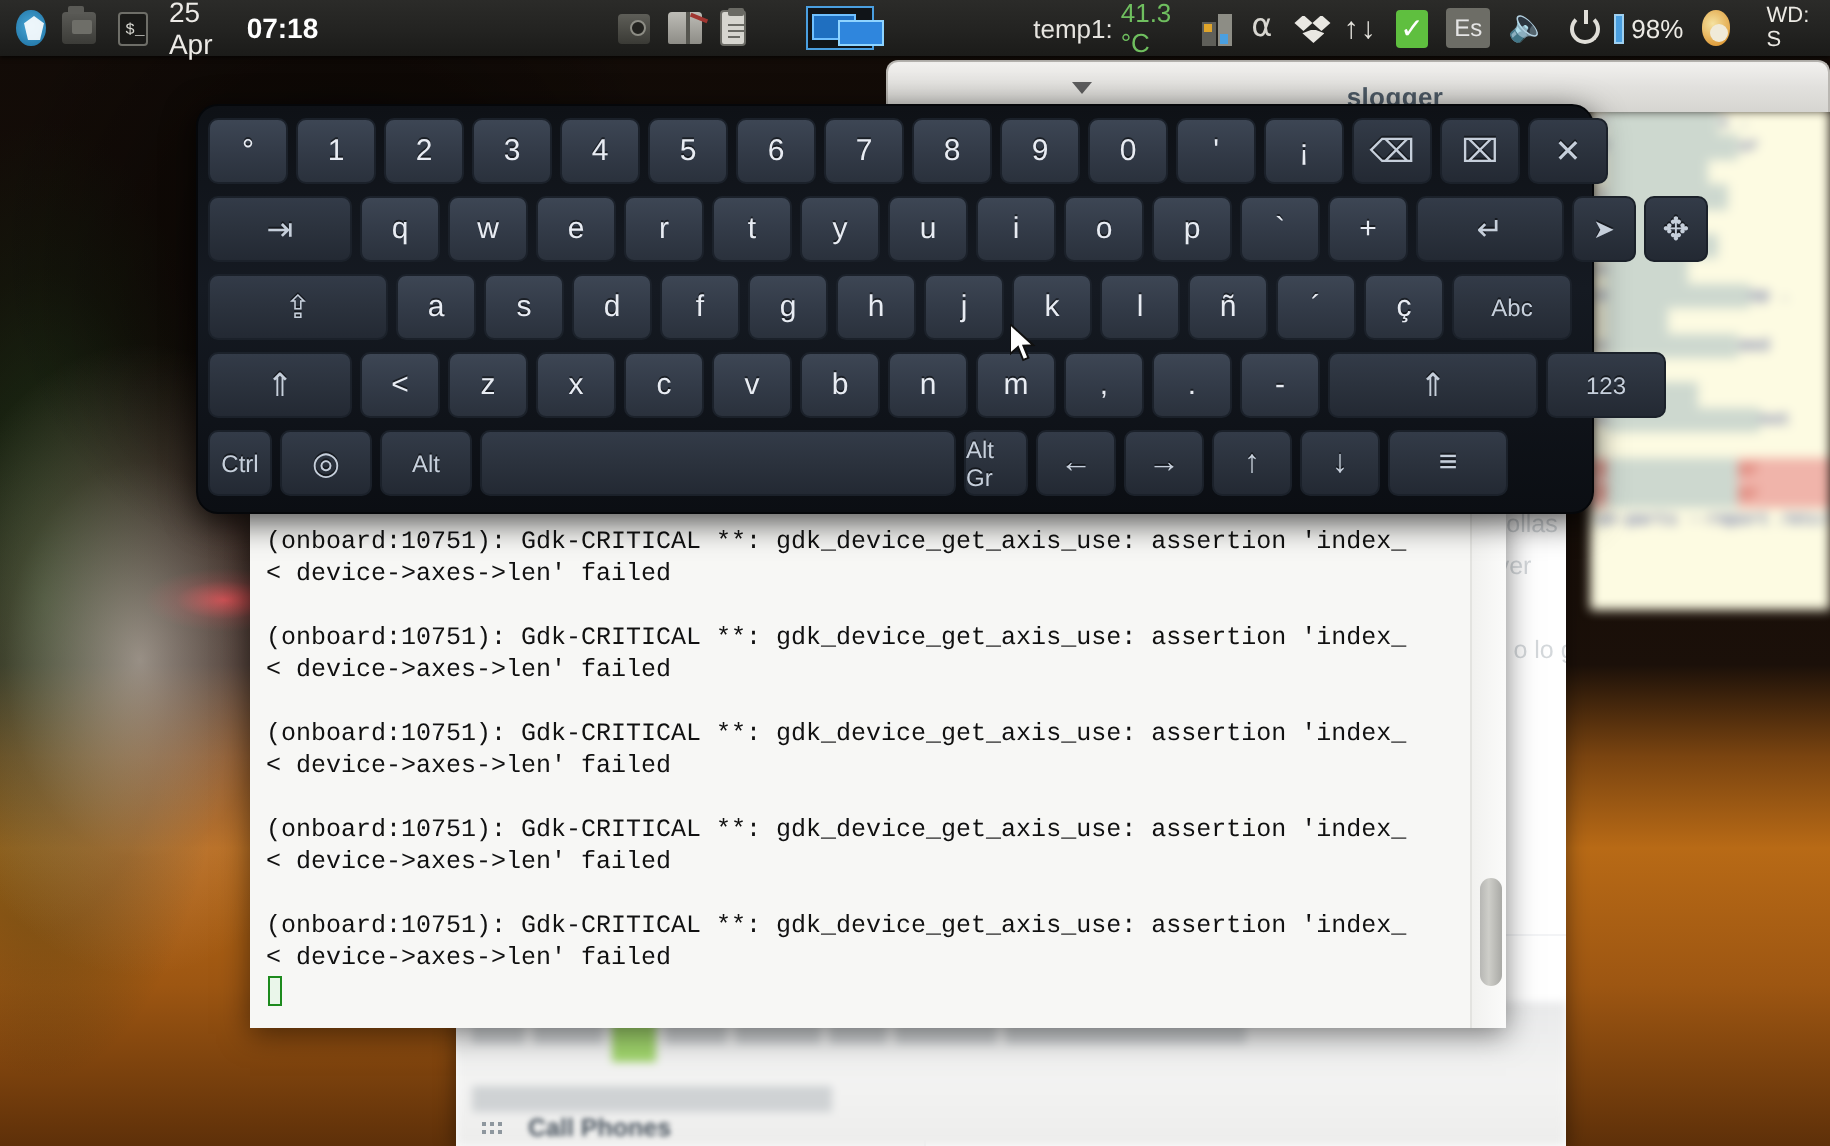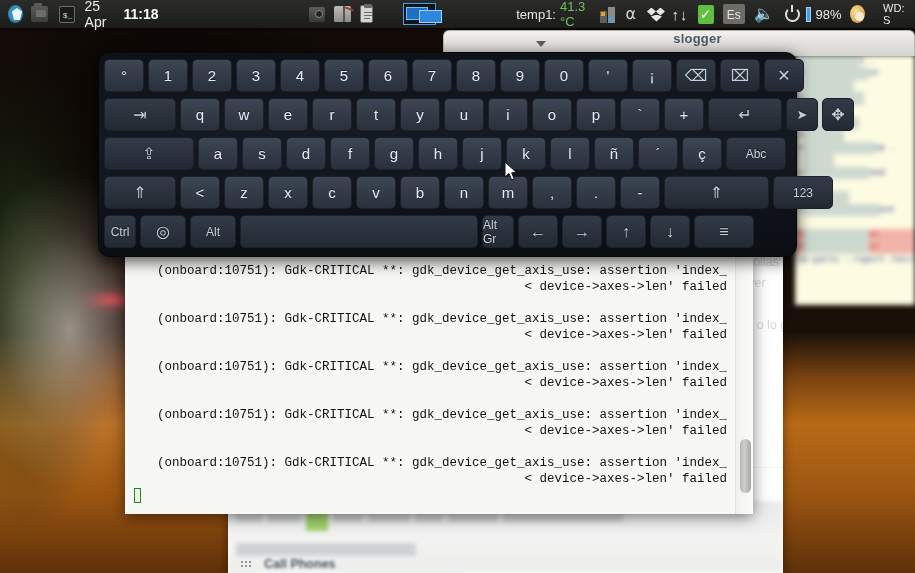--- a/index.html
+++ b/index.html
@@ -141,21 +141,20 @@
     overflow: hidden;
   }
   #slog-text {
     position: absolute; left: 8px; top: 10px; right: 26px; bottom: 2px;
     font-family: "Liberation Mono", monospace;
     font-size: 12.5px;
     line-height: 16px;
     color: #111;
     white-space: pre;
     overflow: hidden;
-    text-align: right;
   }
   #slog-cursor {
     position: absolute; left: 9px; bottom: 11px;
     width: 7px; height: 15px;
     border: 1.5px solid #1d8a1d;
     background: #eaf6ea;
   }
   #slog-scrollbar {
     position: absolute; right: 0; top: 0; width: 18px; height: 261px;
     background: linear-gradient(to right, #f1f1ef, #fbfbfa);
@@ -168,21 +167,21 @@
   }
 
   
   #titlebar {
     position: absolute; left: 443px; top: 30px; width: 472px; height: 26px;
     background: linear-gradient(to bottom, #f2f1ef 0%, #e2e1de 48%, #d6d5d1 100%);
     border-top-left-radius: 6px;
     border-top-right-radius: 6px;
     border: 1px solid #b9b7b2;
     border-bottom: none;
-    display: flex; align-items: flex-start; padding-left: 37px;
+    display: flex; align-items: flex-end; padding-left: 37px;
   }
   #titlebar-menu {
     width: 120px; height: 100%;
     display: flex; align-items: center; justify-content: center;
   }
   #titlebar-caret {
     width: 0; height: 0;
     border-left: 5px solid transparent;
     border-right: 5px solid transparent;
     border-top: 6px solid #5d5d5d;
@@ -479,21 +478,21 @@
     <div style="width:21px;height:16px;background:linear-gradient(#5a5a56,#3c3c38);border-radius:2px;margin-right:11px;position:relative;">
       <span style="position:absolute;left:3px;top:-3px;width:8px;height:4px;background:#5a5a56;border-radius:1px 1px 0 0"></span>
       <span style="position:absolute;left:5px;top:4px;width:10px;height:7px;background:#6e6e68;border-radius:1px"></span>
     </div>
 
     <div style="width:19px;height:17px;background:#1a1a18;border:1px solid #6e6e68;border-radius:2px;margin-right:10px;position:relative;">
       <span style="position:absolute;left:3px;top:4px;font-family:'Liberation Mono',monospace;font-size:8px;color:#d8d8d2;">$_</span>
     </div>
 
     <span style="color:#eceae6;font-size:14px;margin-right:6px;">25 Apr</span>
-    <span style="color:#ffffff;font-size:14px;font-weight:bold;">11:18</span>
+    <span style="color:#ffffff;font-size:14px;font-weight:bold;">07:18</span>
 
     <span style="flex:0 0 150px"></span>
 
     <div style="width:20px;height:15px;background:linear-gradient(#5e5e58,#3a3a35);border-radius:2px;margin-right:9px;position:relative;">
       <span style="position:absolute;left:6px;top:3px;width:8px;height:8px;border-radius:50%;background:#22221f;border:1px solid #8d8d85"></span>
     </div>
     <div style="width:21px;height:16px;background:linear-gradient(#bdbcb6,#8d8c86);border-radius:2px 2px 1px 1px;margin-right:9px;position:relative;">
       <span style="position:absolute;left:9px;top:0;width:2px;height:16px;background:#55554f"></span>
       <span style="position:absolute;left:11px;top:2px;width:9px;height:2px;background:#a03530;transform:rotate(22deg)"></span>
     </div>

